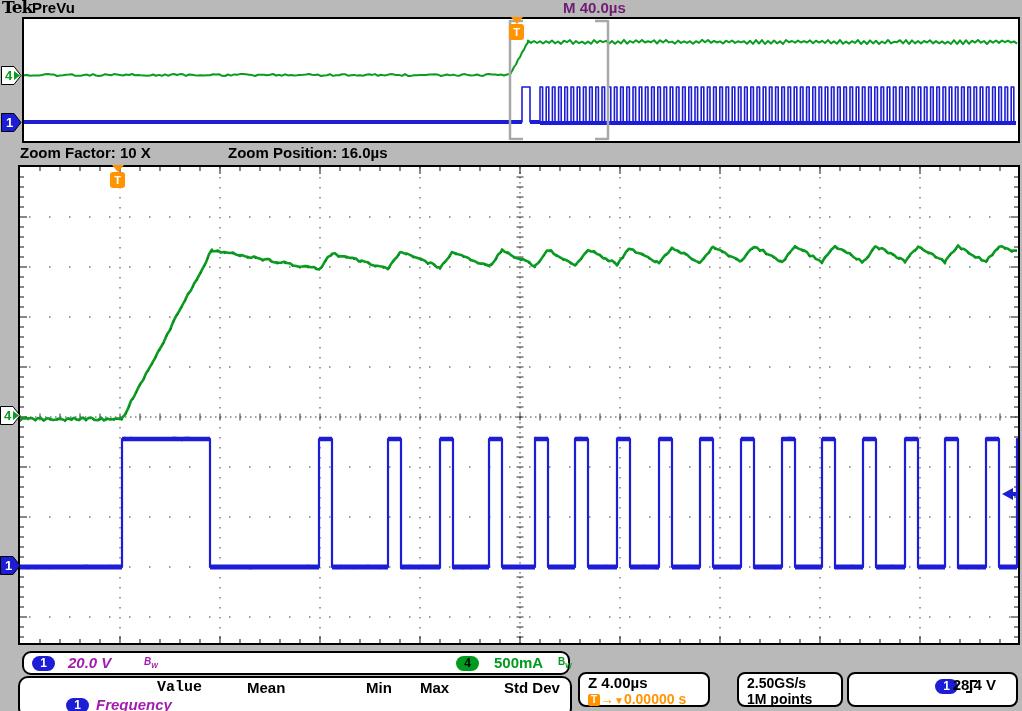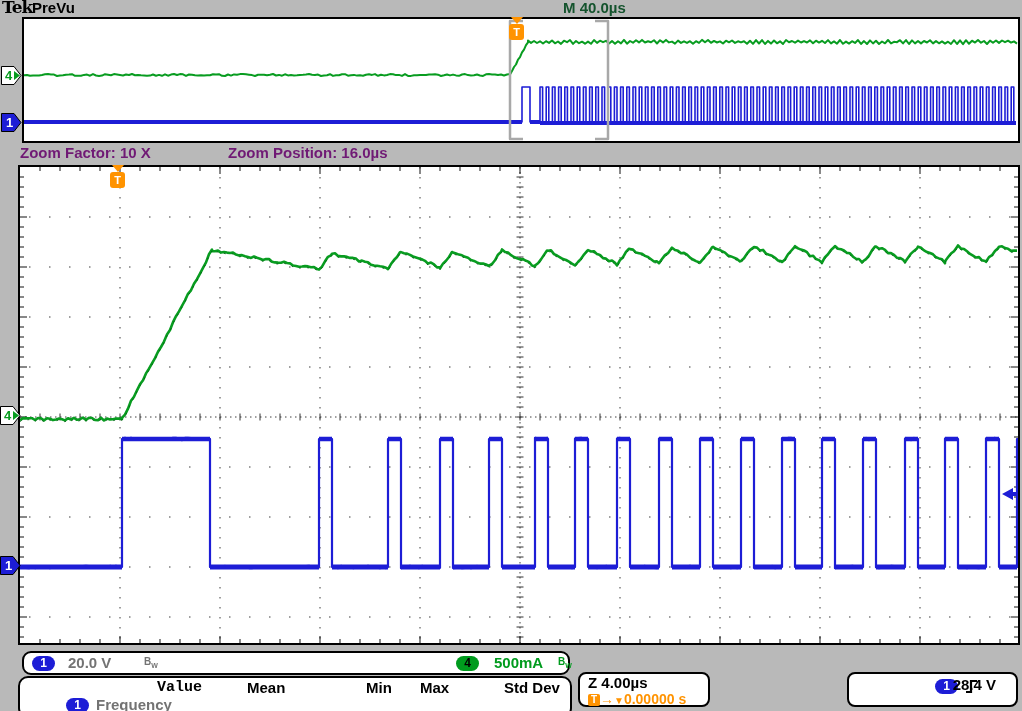--- a/index.html
+++ b/index.html
@@ -2,41 +2,41 @@
 <html><head>
 <meta charset="utf-8">
 <style>
   html,body{margin:0;padding:0;background:#888;}
   .screen{position:relative;width:1022px;height:711px;background:#b9b9b9;overflow:hidden;
           font-family:"Liberation Sans",sans-serif;-webkit-font-smoothing:antialiased;}
   .abs{position:absolute;}
   
   .logo{left:2px;top:-3px;font-family:"DejaVu Serif",serif;font-weight:700;font-size:17px;color:#000;letter-spacing:-1px;}
   .prevu{left:32px;top:-1px;font-weight:700;font-size:15px;color:#000;}
-  .timebase{left:563px;top:-1px;font-weight:700;font-size:15px;color:#14532d;}
+  .timebase{left:563px;top:-1px;font-weight:700;font-size:15px;color:#701a75;}
   
   .ov-win{left:22px;top:17px;width:998px;height:126px;background:#fff;border:2px solid #000;box-sizing:border-box;}
   .main-win{left:18px;top:165px;width:1002px;height:480px;background:#fff;border:2px solid #000;box-sizing:border-box;}
   .ov-win svg,.main-win svg{position:absolute;left:0;top:0;}
   
   .zoombar{left:0;top:144px;width:1022px;height:20px;}
-  .zoombar span{position:absolute;top:0;font-weight:700;font-size:15px;color:#701a75;}
+  .zoombar span{position:absolute;top:0;font-weight:700;font-size:15px;color:#000000;}
   .zf{left:20px;} .zp{left:228px;}
   
   .tflag{width:16px;}
   .tflag .tri{margin-left:2px;width:0;height:0;border-left:6px solid transparent;border-right:6px solid transparent;border-top:7px solid #ff9300;}
   .tflag .tbox{width:15px;height:16px;background:#ff9300;border-radius:3px;color:#fff;font-weight:700;font-size:11px;text-align:center;line-height:16px;}
   
   .tagsvg{position:absolute;overflow:visible;}
   
   .rbox{background:#fff;border:2px solid #000;box-sizing:border-box;}
   .badge{display:inline-block;width:23px;height:15px;border-radius:8px;text-align:center;line-height:15px;font-size:12px;font-weight:700;}
   .badge-blue{background:#1d1dd6;color:#fff;}
   .badge-green{background:#009b1e;color:#000;}
-  .blue-text{color:#737373;} .green-text{color:#009b1e;} .orange-text{color:#ff9300;}
+  .blue-text{color:#a21caf;font-style:italic;} .green-text{color:#009b1e;} .orange-text{color:#ff9300;}
   .bw{font-weight:700;font-size:10px;} .bw sub{font-size:7px;}
   .boxA{left:22px;top:651px;width:548px;height:24px;border-radius:9px;}
   .boxB{left:18px;top:676px;width:554px;height:42px;border-radius:10px;}
   .boxC{left:578px;top:672px;width:132px;height:35px;border-radius:8px;}
   .boxD{left:737px;top:672px;width:106px;height:35px;border-radius:8px;}
   .boxE{left:847px;top:672px;width:171px;height:35px;border-radius:8px;}
   .r15{font-weight:700;font-size:15px;}
   .r14{font-weight:700;font-size:14px;}
   .tsq{display:inline-block;width:12px;height:12px;background:#ff9300;border-radius:2px;color:#fff;font-weight:700;font-size:10px;line-height:12px;text-align:center;vertical-align:middle;}
 </style>
@@ -433,20 +433,24 @@
     </div>
   </div>
 
   <div class="abs rbox boxC">
     <span class="abs r15" style="left:8px;top:0px;">Z 4.00µs</span>
     <div class="abs" style="left:8px;top:16px;">
       <span class="tsq">T</span><span class="r14 orange-text">→</span><span class="orange-text" style="font-size:10px;font-weight:700;">▼</span><span class="r14 orange-text">0.00000 s</span>
     </div>
   </div>
 
+  <div class="abs rbox boxD">
+    <span class="abs r14" style="left:8px;top:1px;">2.50GS/s</span>
+    <span class="abs r14" style="left:8px;top:17px;">1M points</span>
+  </div>
 
   <div class="abs rbox boxE">
     <span class="abs badge badge-blue" style="left:86px;top:5px;">1</span>
     <svg class="abs" style="left:116px;top:4px;" width="14" height="17">
       <path d="M1,14 H6 V3 H12" fill="none" stroke="#000" stroke-width="2.2"></path>
     </svg>
     <span class="abs r15" style="right:20px;top:2px;">28.4 V</span>
   </div>
 
 </div>

